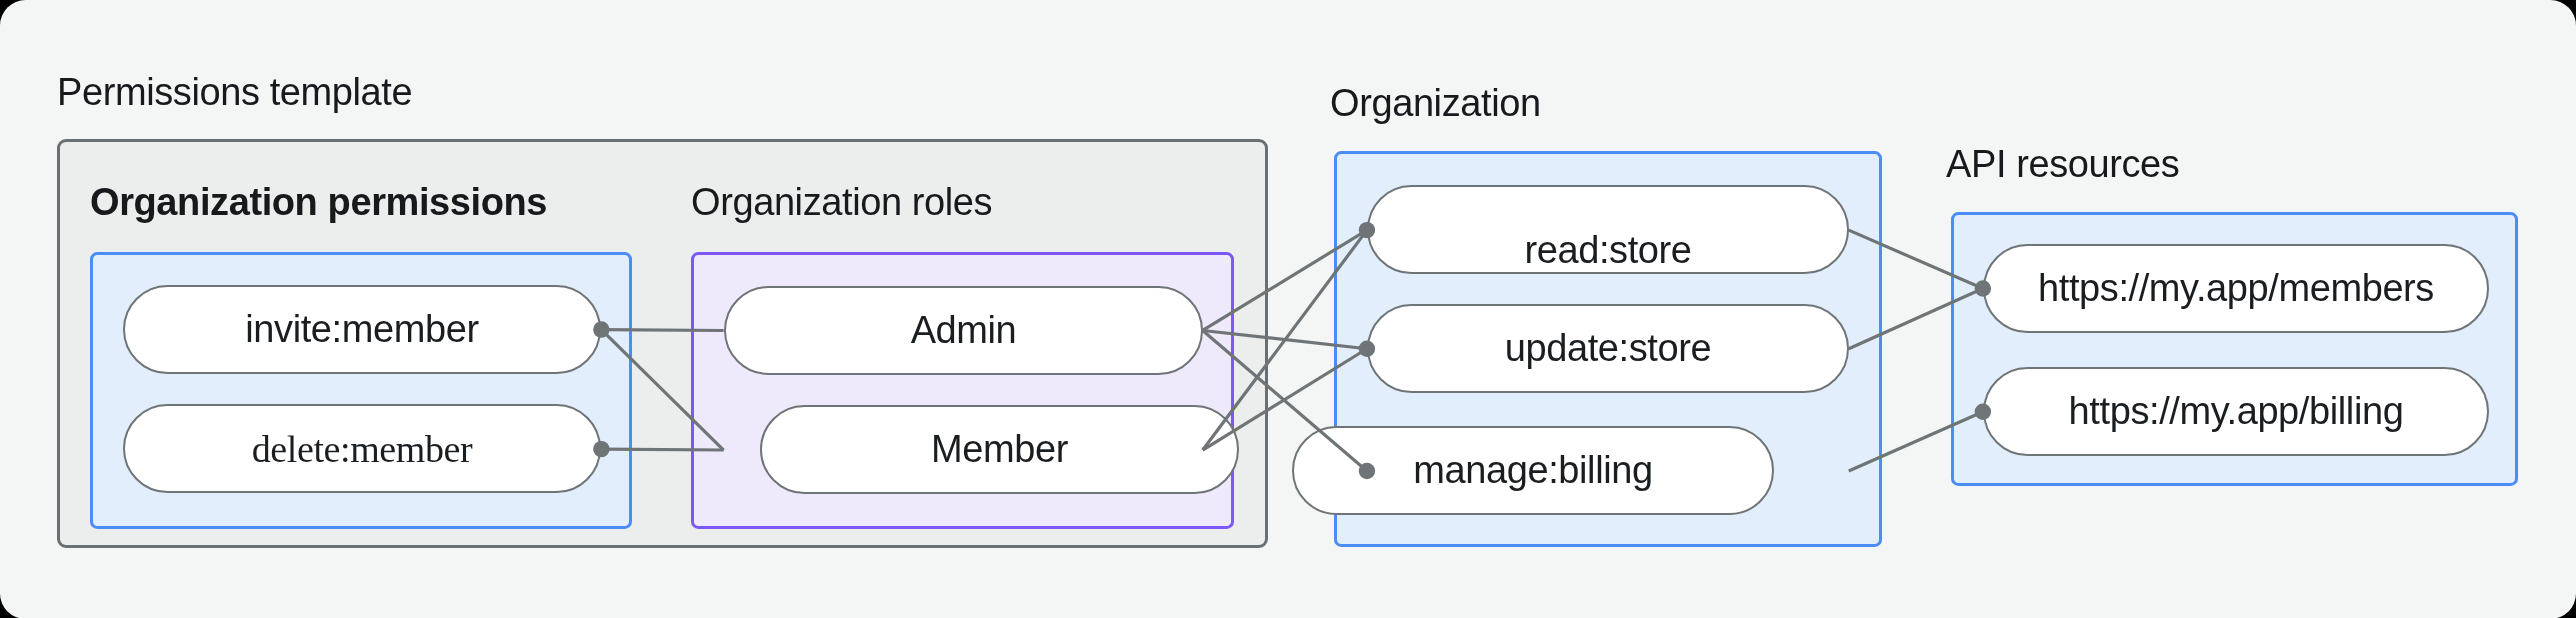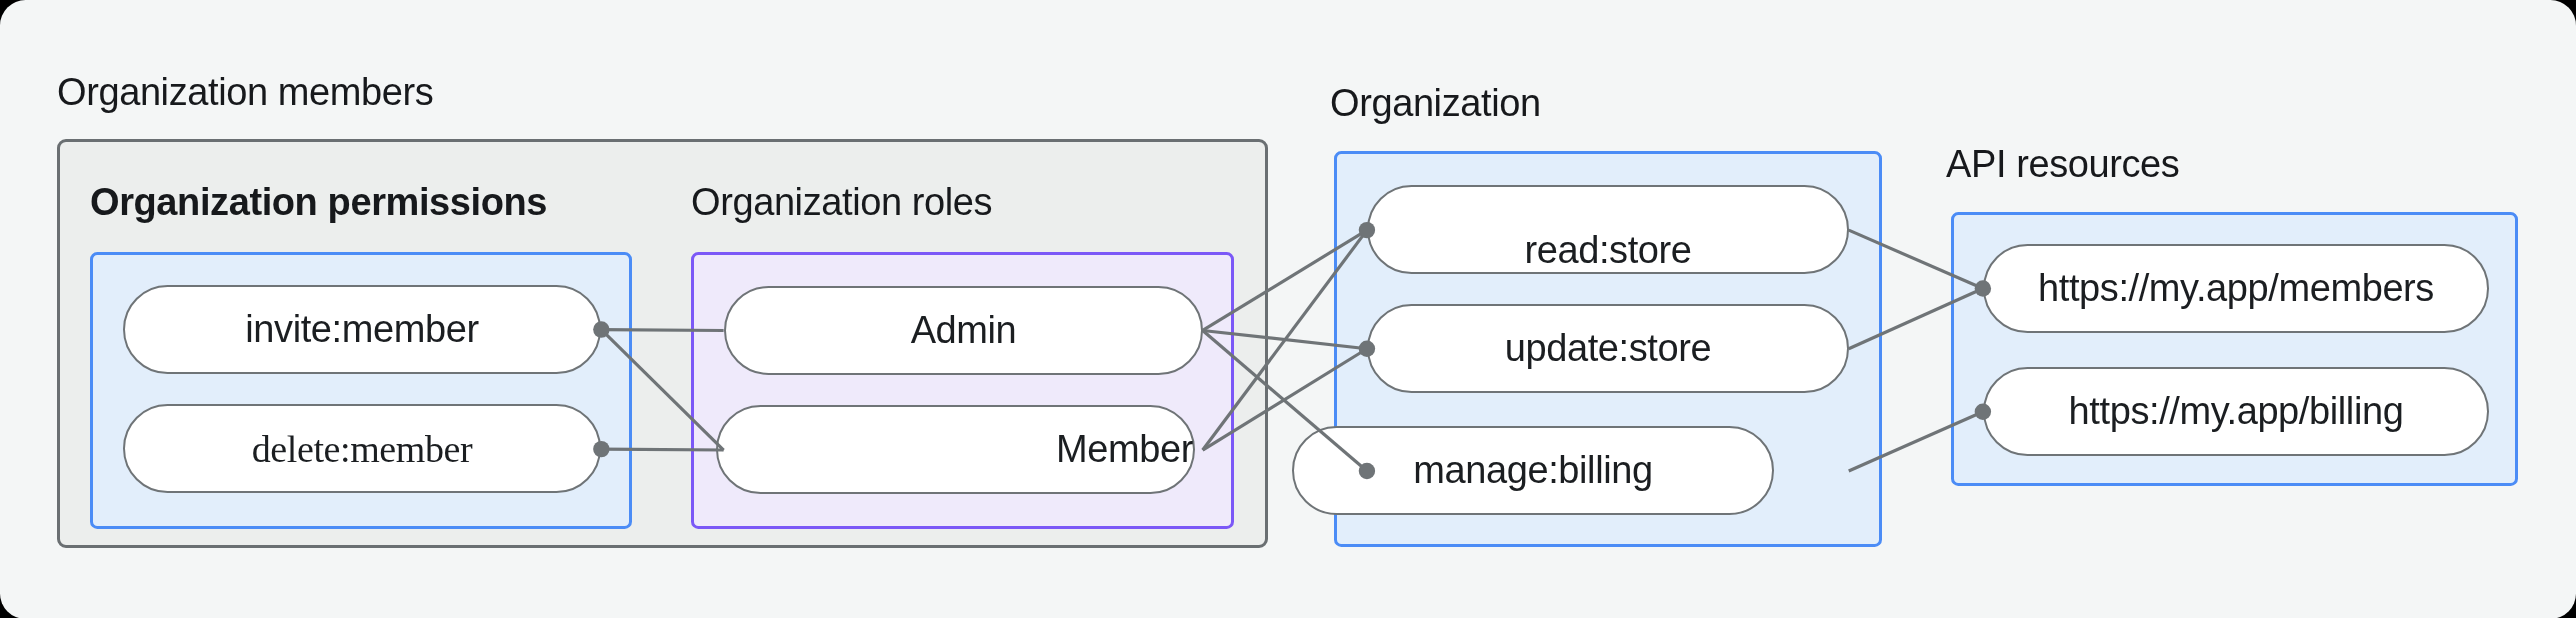--- a/index.html
+++ b/index.html
@@ -70,41 +70,41 @@
     align-items: center;
     justify-content: center;
     font-size: 38px;
     color: #1B1E21;
     letter-spacing: -0.4px;
     white-space: nowrap;
   }
   .pill-invite  { left: 123px;  top: 285px; width: 478px; align-items: center; }
   .pill-delete  { left: 123px;  top: 404px; width: 478px; font-family: Liberation Serif, serif; }
   .pill-admin   { left: 724px;  top: 286px; width: 479px; }
-  .pill-member  { left: 716px;  top: 405px; width: 479px; justify-content: flex-end; }
+  .pill-member  { left: 760px;  top: 405px; width: 479px; }
   .pill-read    { left: 1367px; top: 185px; width: 482px; align-items: flex-end; }
   .pill-update  { left: 1367px; top: 304px; width: 482px; }
   .pill-manage  { left: 1292px; top: 426px; width: 482px; }
   .pill-members-api { left: 1983px; top: 244px; width: 506px; }
   .pill-billing-api { left: 1983px; top: 367px; width: 506px; }
 
   .edge-layer {
     position: absolute;
     left: 0; top: 0;
     width: 2576px;
     height: 619px;
     pointer-events: none;
   }
 </style>
 </head>
 <body>
 
 <div class="panel">
 
-  <div class="label lbl-org-template">Organization members</div>
+  <div class="label lbl-org-template">Permissions template</div>
 
   <div class="box gray-box"></div>
 
   <div class="label lbl-org-permissions">Organization permissions</div>
   <div class="box blue-box box-org-permissions"></div>
 
   <div class="label lbl-org-roles">Organization roles</div>
   <div class="box purple-box box-org-roles"></div>
 
   <div class="label lbl-permissions">Organization</div>

